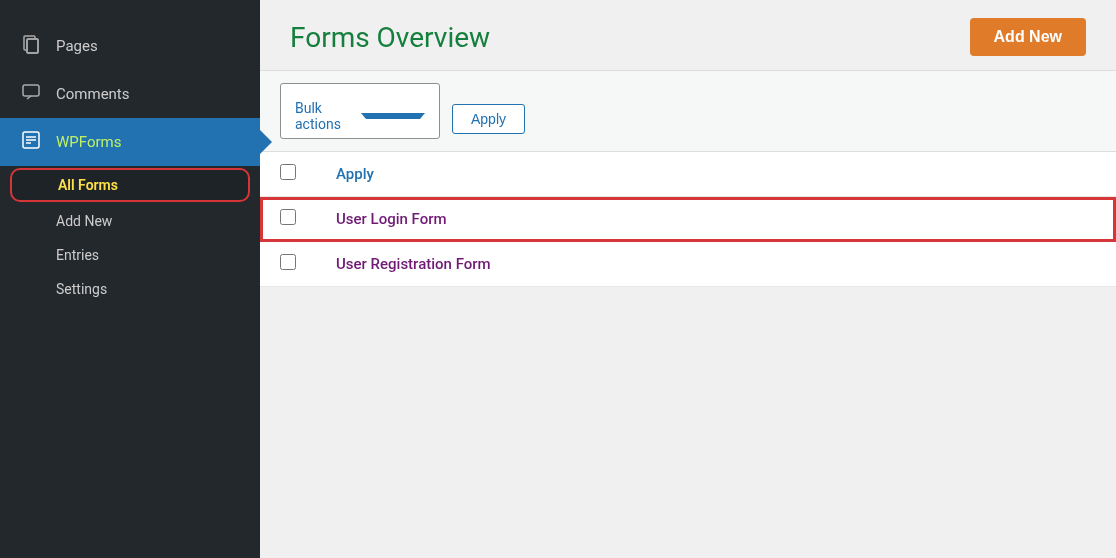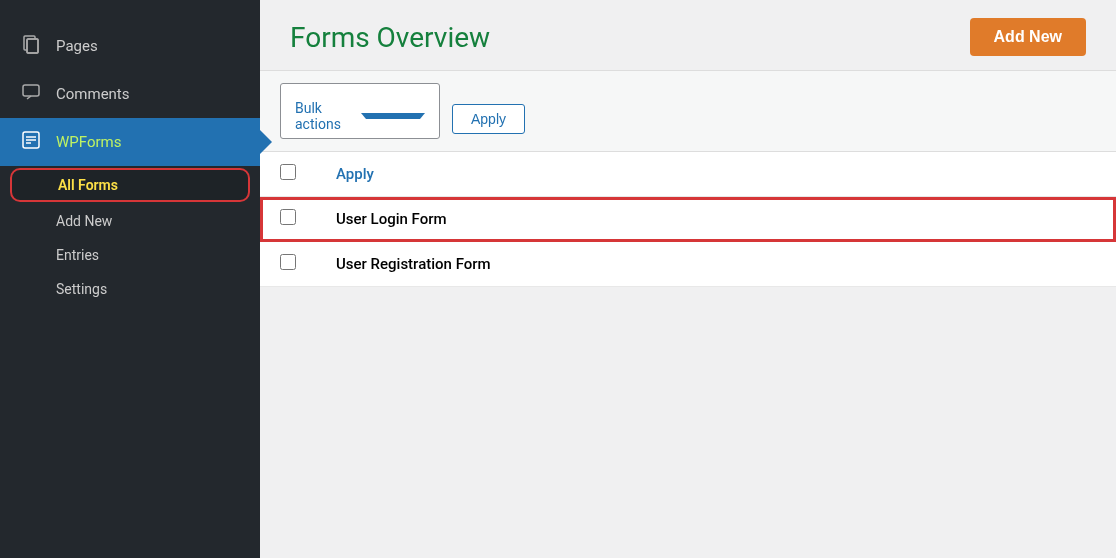--- a/index.html
+++ b/index.html
@@ -182,21 +182,21 @@
       background: #fff;
     }
 
     .forms-table td {
       font-size: 15px;
       color: #1d2327;
       background: #fff;
     }
 
     .form-name-link {
-      color: #000000;
+      color: #701a75;
       text-decoration: none;
       font-weight: 500;
       font-size: 15px;
     }
 
     .checkbox-col {
       width: 36px;
     }
 
     input[type="checkbox"] {

